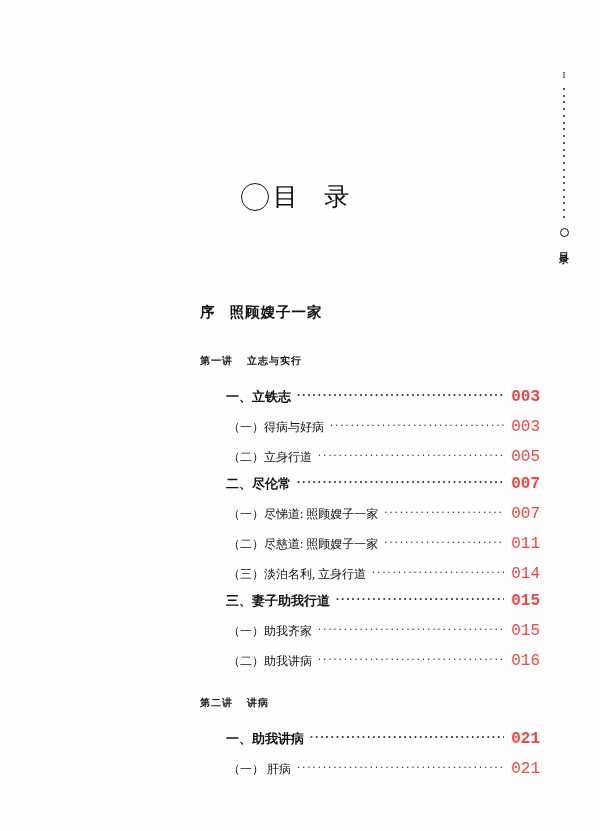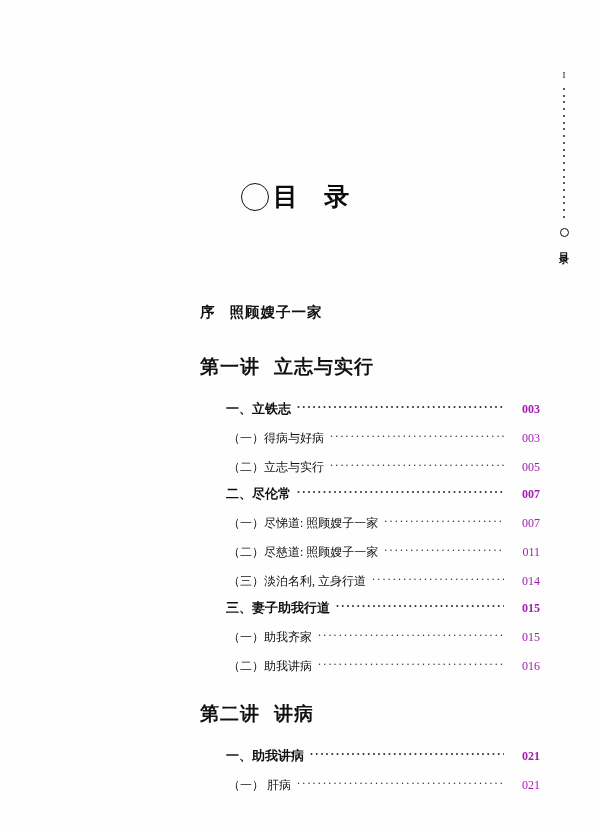--- a/index.html
+++ b/index.html
@@ -90,21 +90,21 @@
   }
   .toc-title-circle {
     width: 26px;
     height: 26px;
     border: 1.6px solid #111;
     border-radius: 50%;
     margin-right: -6px;
   }
   .toc-title-text {
     font-size: 25px;
-    font-weight: bold;
+    font-weight: normal;
     letter-spacing: 10px;
     font-family: "Liberation Serif", "DejaVu Serif", serif;
     color: #0b0b0b;
     padding-left: 10px;
   }
 
   
   .toc-body {
     position: absolute;
     left: 200px;
@@ -121,21 +121,21 @@
   .preface {
     font-size: 14.5px;
     font-weight: bold;
     letter-spacing: 1px;
     margin-bottom: 32px;
     margin-top: 8px;
   }
   .preface .gap { display: inline-block; width: 14px; }
 
   .chapter {
-    font-size: 19px;
+    font-size: 10px;
     font-weight: bold;
     letter-spacing: 1px;
     margin-top: 26px;
     margin-bottom: 20px;
   }
   .chapter .gap { display: inline-block; width: 14px; }
 
   .lvl1 {
     font-size: 13px;
     font-weight: bold;
@@ -165,23 +165,23 @@
     font-size: 12px;
     letter-spacing: 2.2px;
     color: #333;
     white-space: nowrap;
   }
 
   .pagenum {
     flex: 0 0 auto;
     width: 30px;
     text-align: right;
-    font-size: 12px;
-    font-family: Liberation Serif, serif;
-    color: #a21caf;
+    font-size: 16px;
+    font-family: Liberation Mono, monospace;
+    color: #ef4444;
   }
   .lvl1 .pagenum { font-weight: bold; }
 </style>
 </head>
 <body>
 
 <div class="page">
 
   <div class="side-rail">
     <div class="rail-num">I</div>
@@ -236,21 +236,21 @@
       <span class="pagenum">003</span>
     </div>
 
     <div class="row lvl2">
       <span class="label">（一）得病与好病</span>
       <span class="leader"></span>
       <span class="pagenum">003</span>
     </div>
 
     <div class="row lvl2">
-      <span class="label">（二）立志与实行</span>
+      <span class="label">（二）立身行道</span>
       <span class="leader"></span>
       <span class="pagenum">005</span>
     </div>
 
     <div class="row lvl1">
       <span class="label">二、尽伦常</span>
       <span class="leader"></span>
       <span class="pagenum">007</span>
     </div>
 

